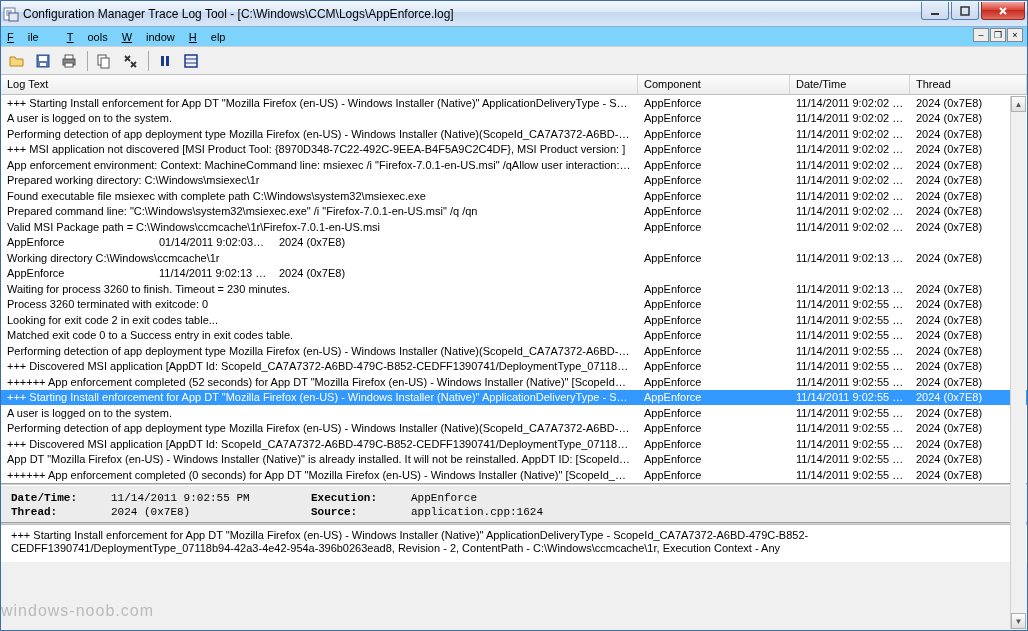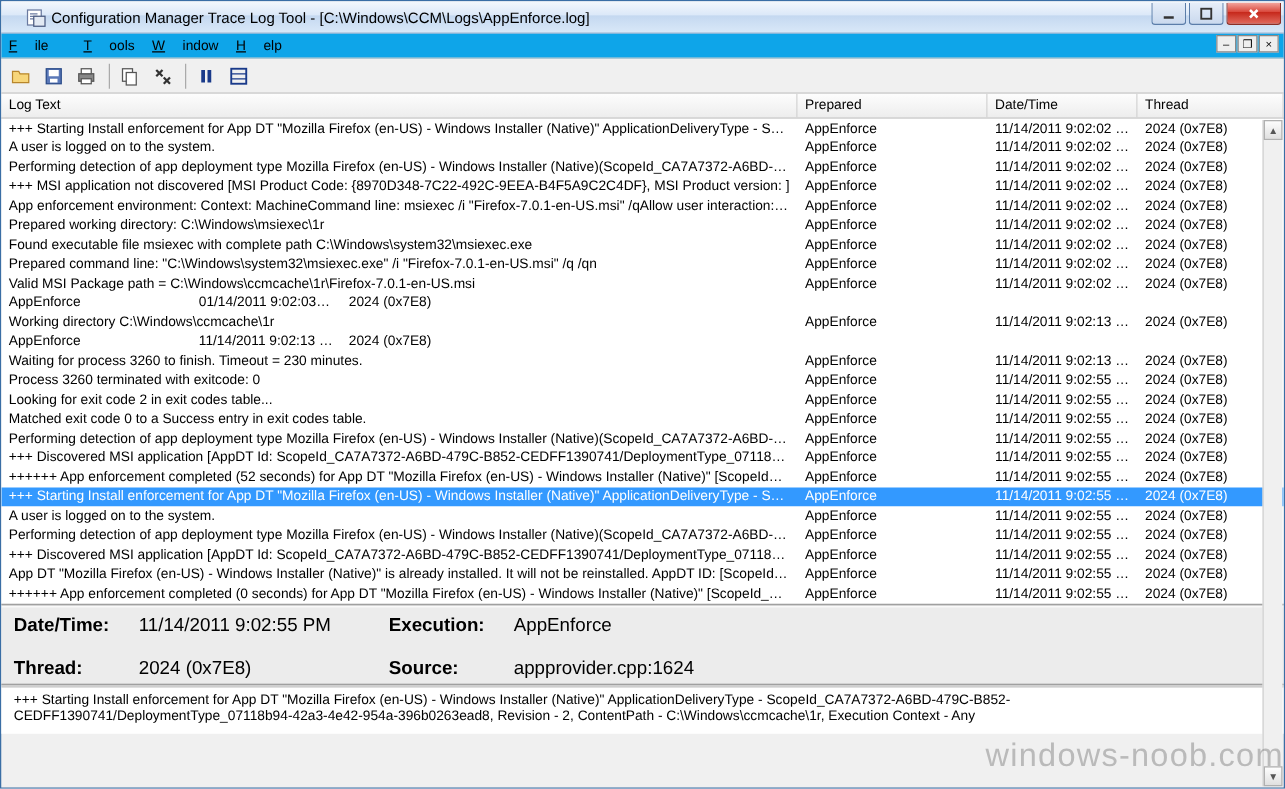--- a/index.html
+++ b/index.html
@@ -1,30 +1,30 @@
 <!DOCTYPE html>
 <html><head>
 <meta charset="utf-8">
 <style>
 * { box-sizing: border-box; }
 html, body { margin: 0; padding: 0; font-family: "Segoe UI", Tahoma, sans-serif; font-size: 11px; background: #fff; }
 
 .window { width: 1028px; height: 631px; border: 1px solid #3a6ea5; background: #f0f0f0; display: flex; flex-direction: column; position: relative; overflow: hidden; }
 
 
-.titlebar { height: 26px; background: linear-gradient(#f4f8fd, #dbe8f8 45%, #c4d8f0 46%, #d9e8f8); display: flex; align-items: center; padding-left: 20px; border-bottom: 1px solid #8faed2; }
+.titlebar { height: 26px; background: linear-gradient(#f4f8fd, #dbe8f8 45%, #c4d8f0 46%, #d9e8f8); display: flex; align-items: center; padding-left: 2px; border-bottom: 1px solid #8faed2; }
 .titlebar .app-icon { width: 16px; height: 16px; margin-right: 4px; }
 .titlebar .title { flex: 1; color: #000; font-size: 12px; }
 .win-btns { display: flex; height: 100%; align-items: flex-start; padding-top: 1px; padding-right: 2px; gap: 2px; }
 .win-btn { width: 28px; height: 18px; border: 1px solid #5b7da9; border-top: none; border-radius: 0 0 3px 3px; display: flex; align-items: center; justify-content: center; background: linear-gradient(#e6eef9,#cad9ee); }
 .win-btn.close { background: linear-gradient(#f3a7a0,#d8463a 45%,#c6281b 46%,#e06a5e); width: 44px; border-color: #8b2f26; color: #fff; }
 .win-btn svg { width: 12px; height: 12px; }
 
 
-.menubar { height: 20px; background: #0ea5e9; display: flex; align-items: center; padding-left: 6px; border-bottom: 1px solid #d0d0d0; position: relative; }
+.menubar { height: 20px; background: #7dd3fc; display: flex; align-items: center; padding-left: 6px; border-bottom: 1px solid #d0d0d0; position: relative; }
 .menubar span { margin-right: 14px; color: #000; }
 .mdi-btns { position: absolute; right: 4px; top: 1px; display: flex; gap: 0; }
 .mdi-btn { width: 16px; height: 14px; border: 1px solid #888; background: #eee; margin-left: 1px; display: flex; align-items: center; justify-content: center; font-size: 9px; }
 
 
 .toolbar { height: 28px; background: #f0f0f0; border-bottom: 1px solid #c0c0c0; display: flex; align-items: center; padding-left: 4px; }
 .tool { width: 24px; height: 24px; display: flex; align-items: center; justify-content: center; margin-right: 2px; }
 .sep { width: 1px; height: 20px; background: #aaa; margin: 0 4px; }
 
 
@@ -40,29 +40,29 @@
 .row { display: flex; height: 15.5px; font-size: 11px; color: #000; align-items: center; }
 .row .cell { overflow: hidden; white-space: nowrap; text-overflow: ellipsis; padding: 0 6px; }
 .row.selected { background: #3399ff; color: #fff; }
 
 .indent-0 { padding-left: 0px; }
 .indent-1 { padding-left: 10px; }
 
 
 .pane-divider { height: 3px; background: linear-gradient(#e0e0e0,#c0c0c0); border-top: 1px solid #a0a0a0; border-bottom: 1px solid #fff; }
 .details { background: #ececec; padding: 6px 10px 4px 10px; }
-.details-grid { display: grid; grid-template-columns: 100px 200px 100px 300px; row-gap: 17px; font-size: 15px; }
+.details-grid { display: grid; grid-template-columns: 100px 200px 100px 300px; row-gap: 2px; font-size: 11px; font-family: Liberation Mono, monospace; }
 .details-grid b { font-weight: bold; }
 .pane-divider2 { height: 2px; background: #d0d0d0; border-top: 1px solid #a0a0a0; }
 .details-text { background: #fff; font-size: 11px; padding: 4px 10px; height: 38px; overflow: hidden; line-height: 13px; border-top: 1px solid #c0c0c0; }
 
 
 .u { text-decoration: underline; }
 
-.watermark { position: absolute; bottom: 10px; left: 0; right: 0; text-align: right; font-size: 26px; color: rgba(120,120,120,0.45); letter-spacing: 1px; pointer-events: none; font-family: Arial, sans-serif; }
+.watermark { position: absolute; bottom: 10px; left: 0; right: 0; text-align: left; font-size: 16px; color: rgba(120,120,120,0.45); letter-spacing: 1px; pointer-events: none; font-family: Arial, sans-serif; }
 
 .scrollbar-v { position: absolute; right: 1px; top: 95px; bottom: 1px; width: 16px; background: #f0f0f0; border-left: 1px solid #d0d0d0; }
 .scrollbar-v .btn { height: 16px; background: linear-gradient(#fdfdfd,#e0e0e0); border: 1px solid #b0b0b0; display: flex; align-items: center; justify-content: center; font-size: 8px; color: #555; }
 .scrollbar-v .btn.bottom { position: absolute; bottom: 0; left: 0; right: 0; }
 </style>
 </head>
 <body>
 
 <div class="window">
 
@@ -150,21 +150,21 @@
         <svg width="16" height="16" viewBox="0 0 16 16">
           <rect x="2" y="2" width="12" height="12" fill="none" stroke="#1a3a8a" stroke-width="1.5"></rect>
           <line x1="2" y1="6" x2="14" y2="6" stroke="#1a3a8a"></line>
           <line x1="2" y1="10" x2="14" y2="10" stroke="#1a3a8a"></line>
         </svg>
       </div>
   </div>
 
   <div class="grid-header">
     <div class="col col-log">Log Text</div>
-    <div class="col col-comp">Prepared</div>
+    <div class="col col-comp">Component</div>
     <div class="col col-date">Date/Time</div>
     <div class="col col-thread">Thread</div>
   </div>
 
   <div class="rows" id="rows">
       <div class="row">
         <div class="cell col-log indent-0">+++ Starting Install enforcement for App DT "Mozilla Firefox (en-US) - Windows Installer (Native)" ApplicationDeliveryType - ScopeId_C...</div>
         <div class="cell col-comp">AppEnforce</div>
         <div class="cell col-date">11/14/2011 9:02:02 PM</div>
         <div class="cell col-thread">2024 (0x7E8)</div>
@@ -175,21 +175,21 @@
         <div class="cell col-date">11/14/2011 9:02:02 PM</div>
         <div class="cell col-thread">2024 (0x7E8)</div>
       </div>
       <div class="row">
         <div class="cell col-log indent-1">Performing detection of app deployment type Mozilla Firefox (en-US) - Windows Installer (Native)(ScopeId_CA7A7372-A6BD-479C-B8...</div>
         <div class="cell col-comp">AppEnforce</div>
         <div class="cell col-date">11/14/2011 9:02:02 PM</div>
         <div class="cell col-thread">2024 (0x7E8)</div>
       </div>
       <div class="row">
-        <div class="cell col-log indent-0">+++ MSI application not discovered [MSI Product Code: {8970D348-7C22-492C-9EEA-B4F5A9C2C4DF}, MSI Product version: ]</div>
+        <div class="cell col-log indent-0">+++ MSI application not discovered [MSI Product Tool: {8970D348-7C22-492C-9EEA-B4F5A9C2C4DF}, MSI Product version: ]</div>
         <div class="cell col-comp">AppEnforce</div>
         <div class="cell col-date">11/14/2011 9:02:02 PM</div>
         <div class="cell col-thread">2024 (0x7E8)</div>
       </div>
       <div class="row">
         <div class="cell col-log indent-1">App enforcement environment: Context: MachineCommand line: msiexec /i "Firefox-7.0.1-en-US.msi" /qAllow user interaction: NoUI ...</div>
         <div class="cell col-comp">AppEnforce</div>
         <div class="cell col-date">11/14/2011 9:02:02 PM</div>
         <div class="cell col-thread">2024 (0x7E8)</div>
       </div>
@@ -317,21 +317,21 @@
 
   <div class="details">
     <div class="details-grid">
       <b>Date/Time:</b>
       <span>11/14/2011 9:02:55 PM</span>
       <b>Execution:</b>
       <span>AppEnforce</span>
       <b>Thread:</b>
       <span>2024 (0x7E8)</span>
       <b>Source:</b>
-      <span>appprovider.cpp:1624</span>
+      <span>application.cpp:1624</span>
     </div>
   </div>
 
   <div class="pane-divider2"></div>
 
   <div class="details-text">+++ Starting Install enforcement for App DT "Mozilla Firefox (en-US) - Windows Installer (Native)" ApplicationDeliveryType - ScopeId_CA7A7372-A6BD-479C-B852-CEDFF1390741/DeploymentType_07118b94-42a3-4e42-954a-396b0263ead8, Revision - 2, ContentPath - C:\Windows\ccmcache\1r, Execution Context - Any</div>
 
   <div class="scrollbar-v">
     <div class="btn">▲</div>
     <div class="btn bottom">▼</div>

